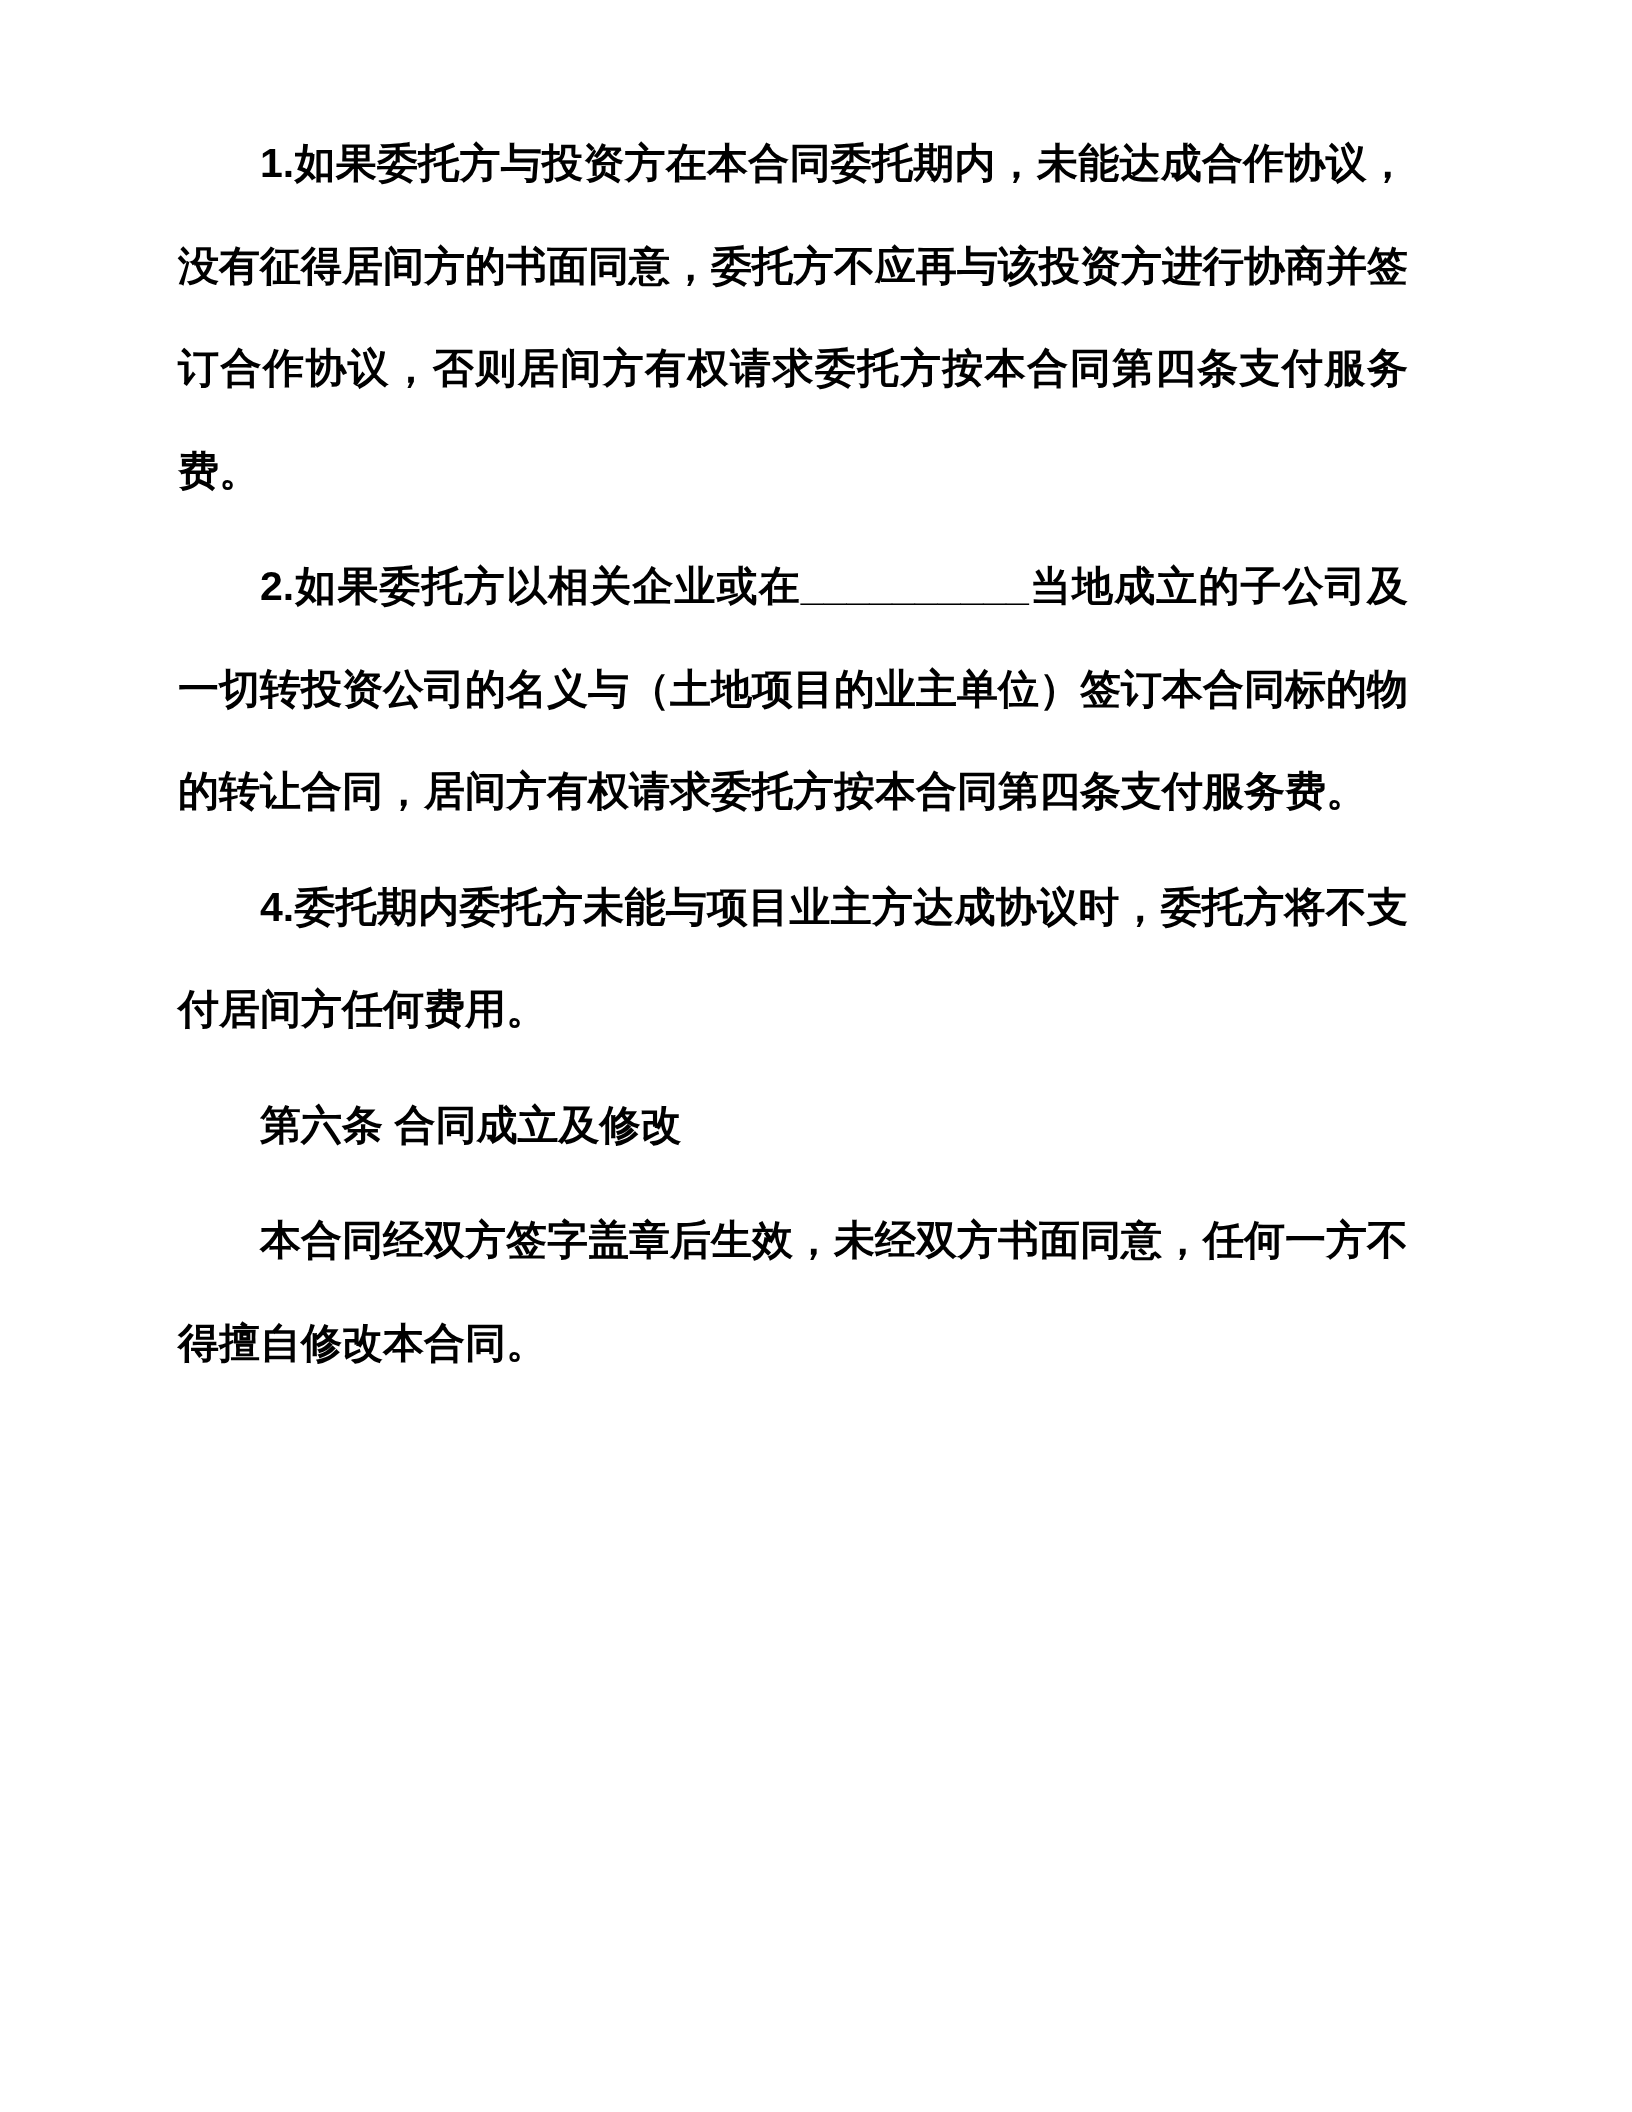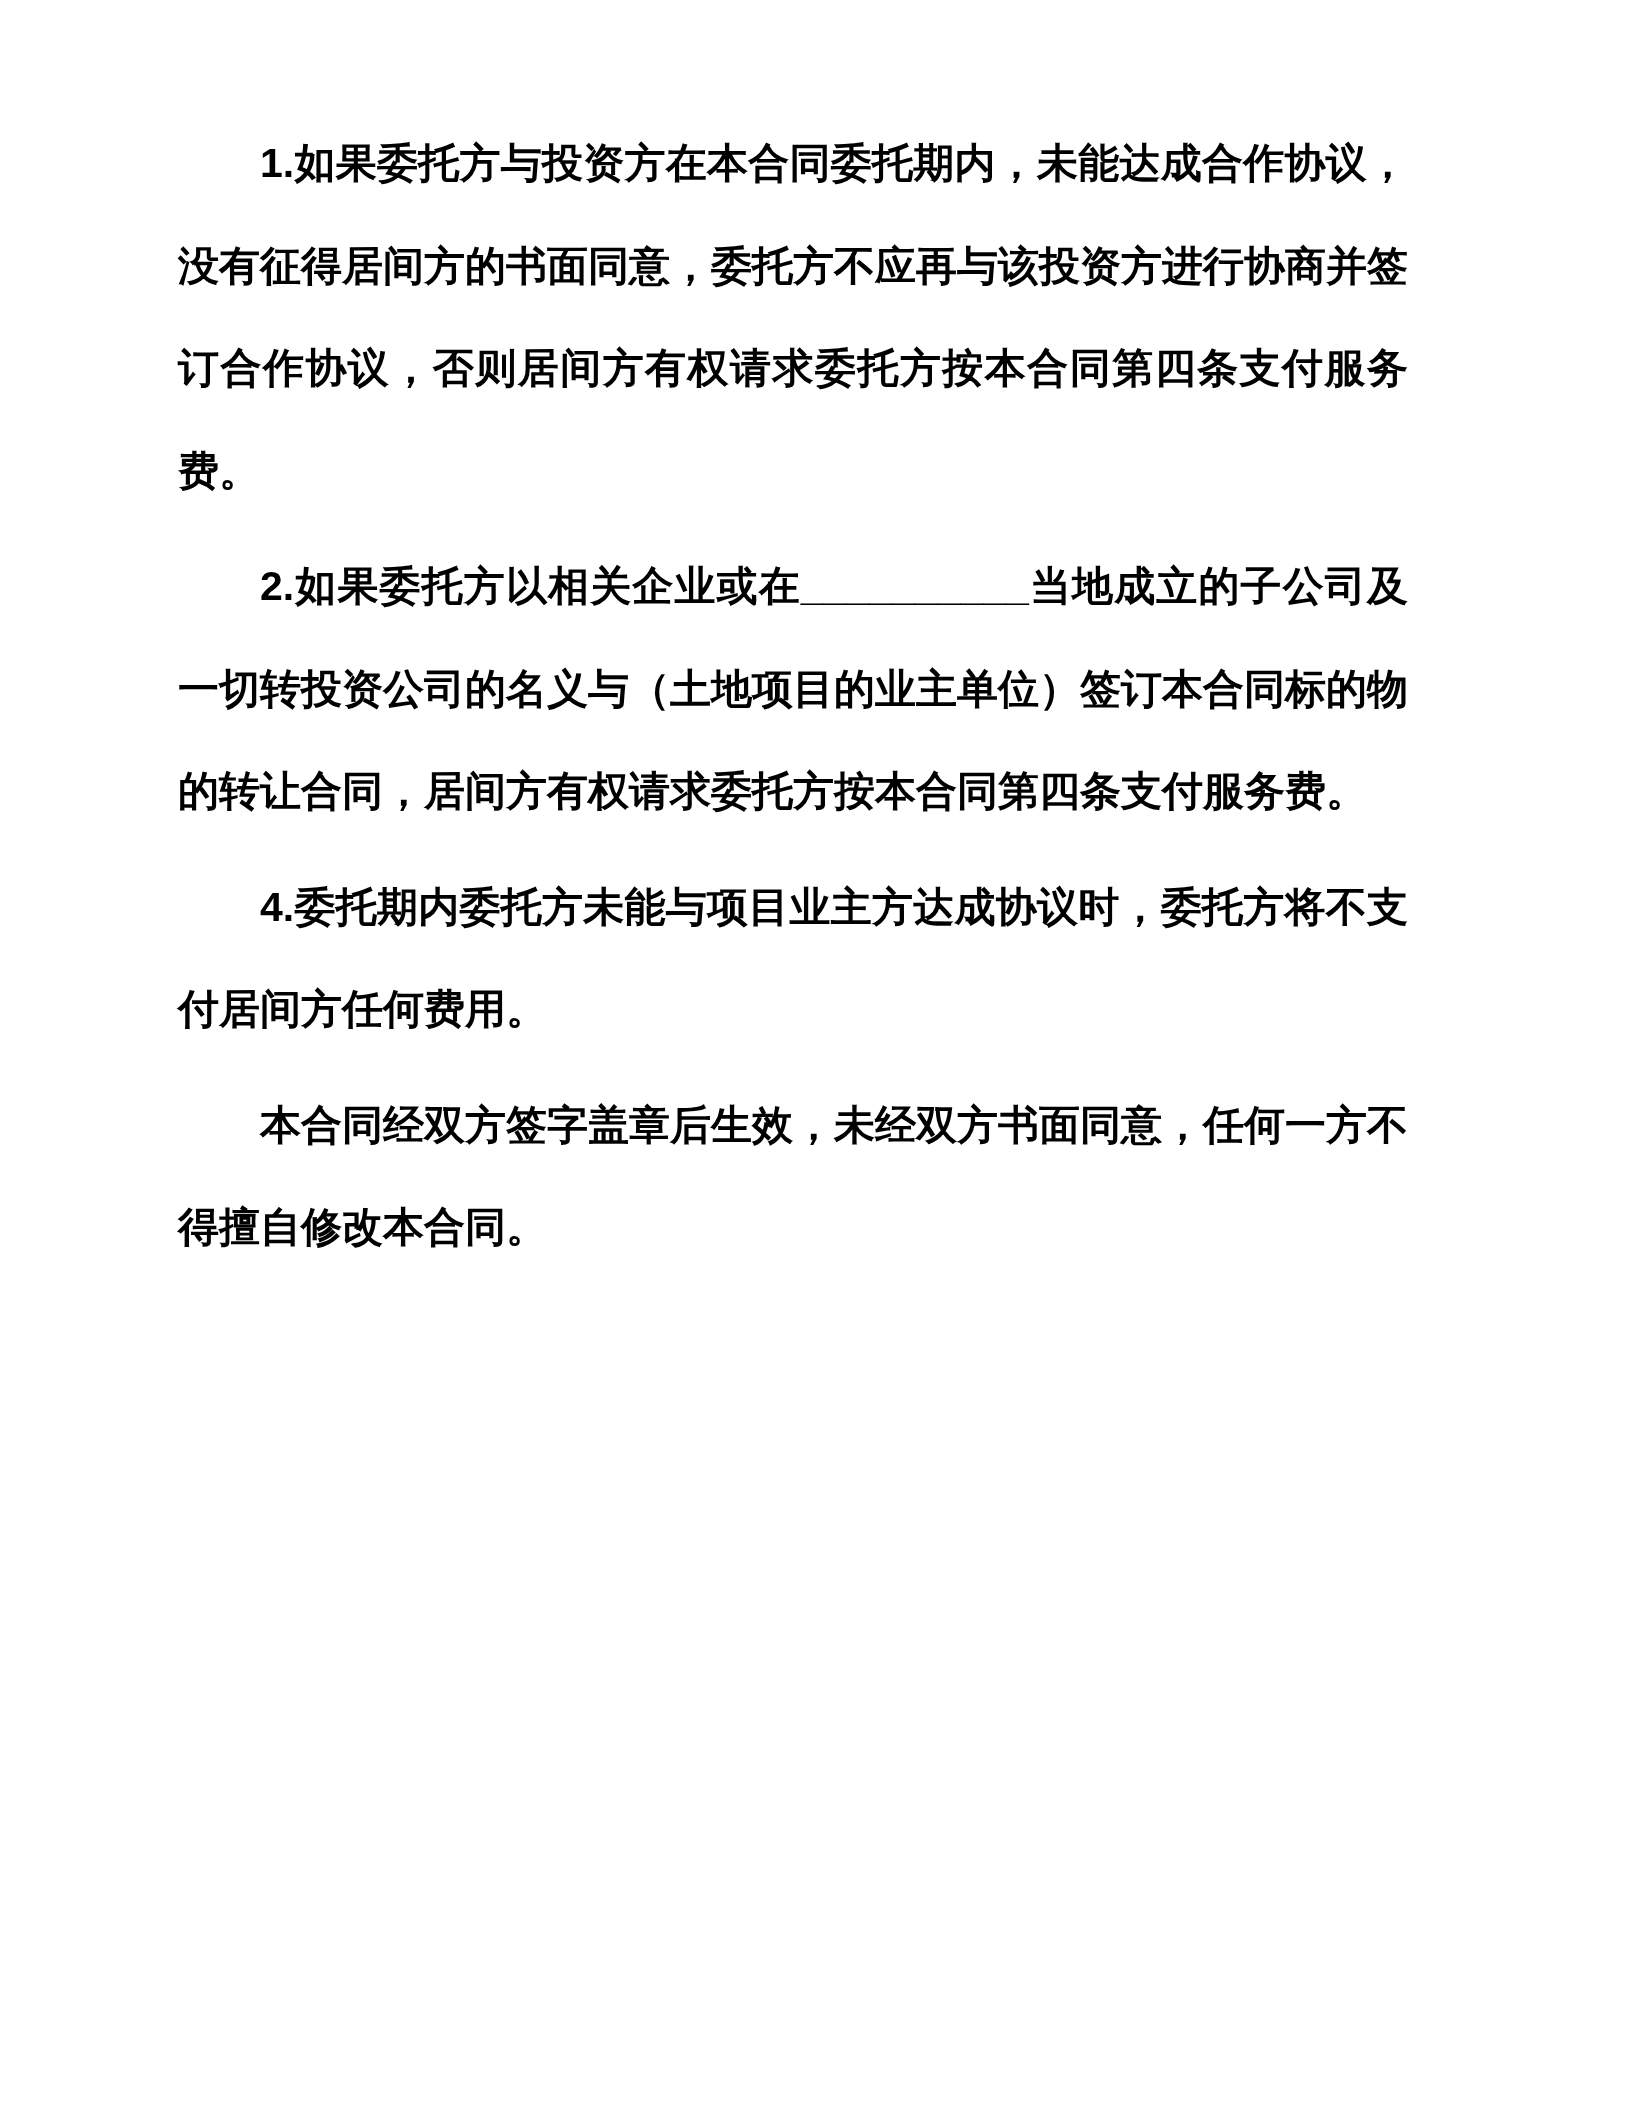--- a/index.html
+++ b/index.html
@@ -36,16 +36,17 @@
   }
 </style>
 </head>
 <body>
 
 <div class="page">
   <div class="doc">
     <p>1.如果委托方与投资方在本合同委托期内，未能达成合作协议，没有征得居间方的书面同意，委托方不应再与该投资方进行协商并签订合作协议，否则居间方有权请求委托方按本合同第四条支付服务费。</p>
     <p>2.如果委托方以相关企业或在__________当地成立的子公司及一切转投资公司的名义与（土地项目的业主单位）签订本合同标的物的转让合同，居间方有权请求委托方按本合同第四条支付服务费。</p>
     <p>4.委托期内委托方未能与项目业主方达成协议时，委托方将不支付居间方任何费用。</p>
+    <p class="heading">第六条 合同成立及修改</p>
     <p>本合同经双方签字盖章后生效，未经双方书面同意，任何一方不得擅自修改本合同。</p>
 
   </div>
 </div>
 
 </body></html>

